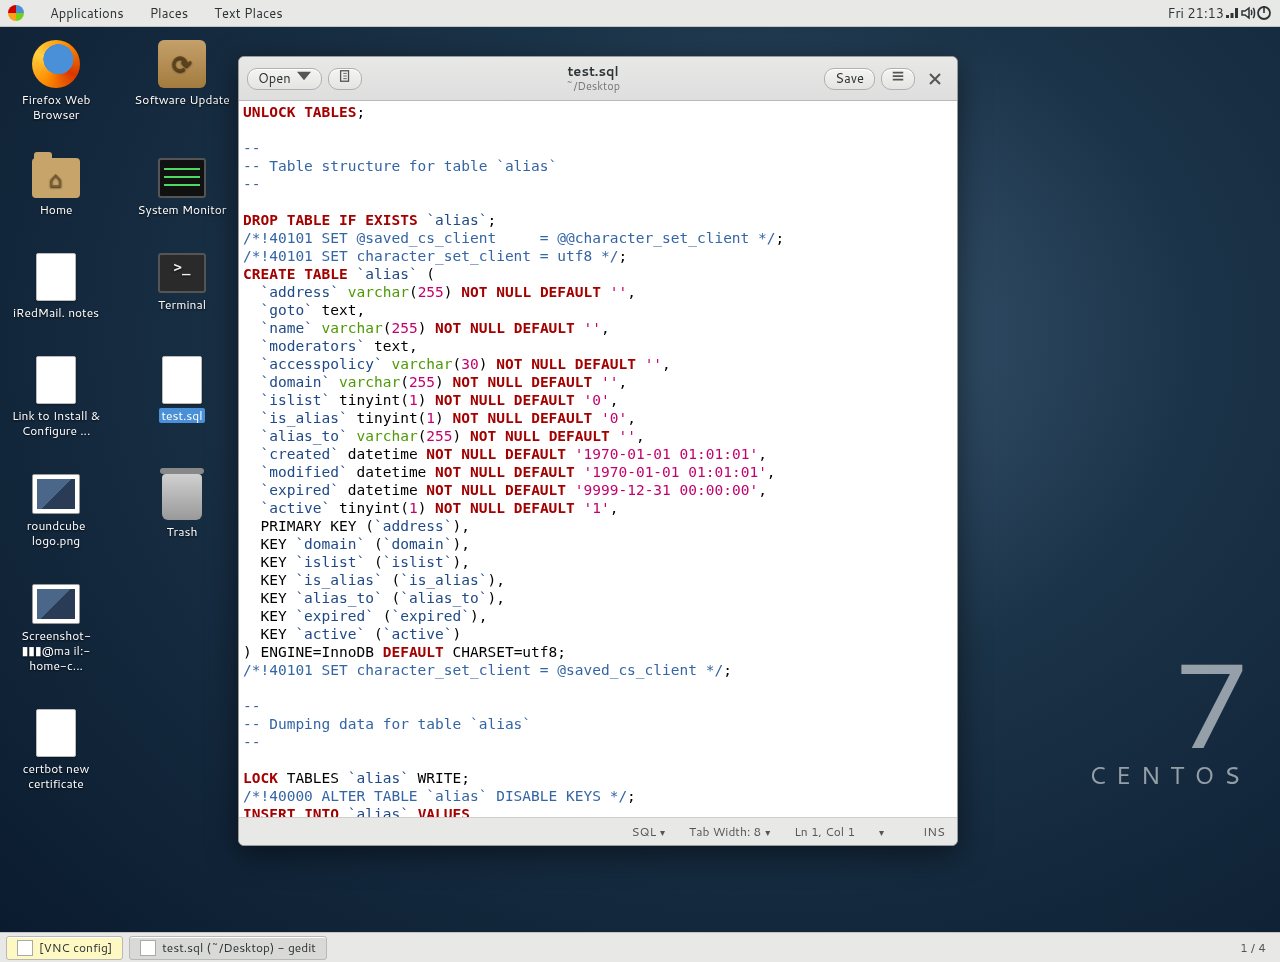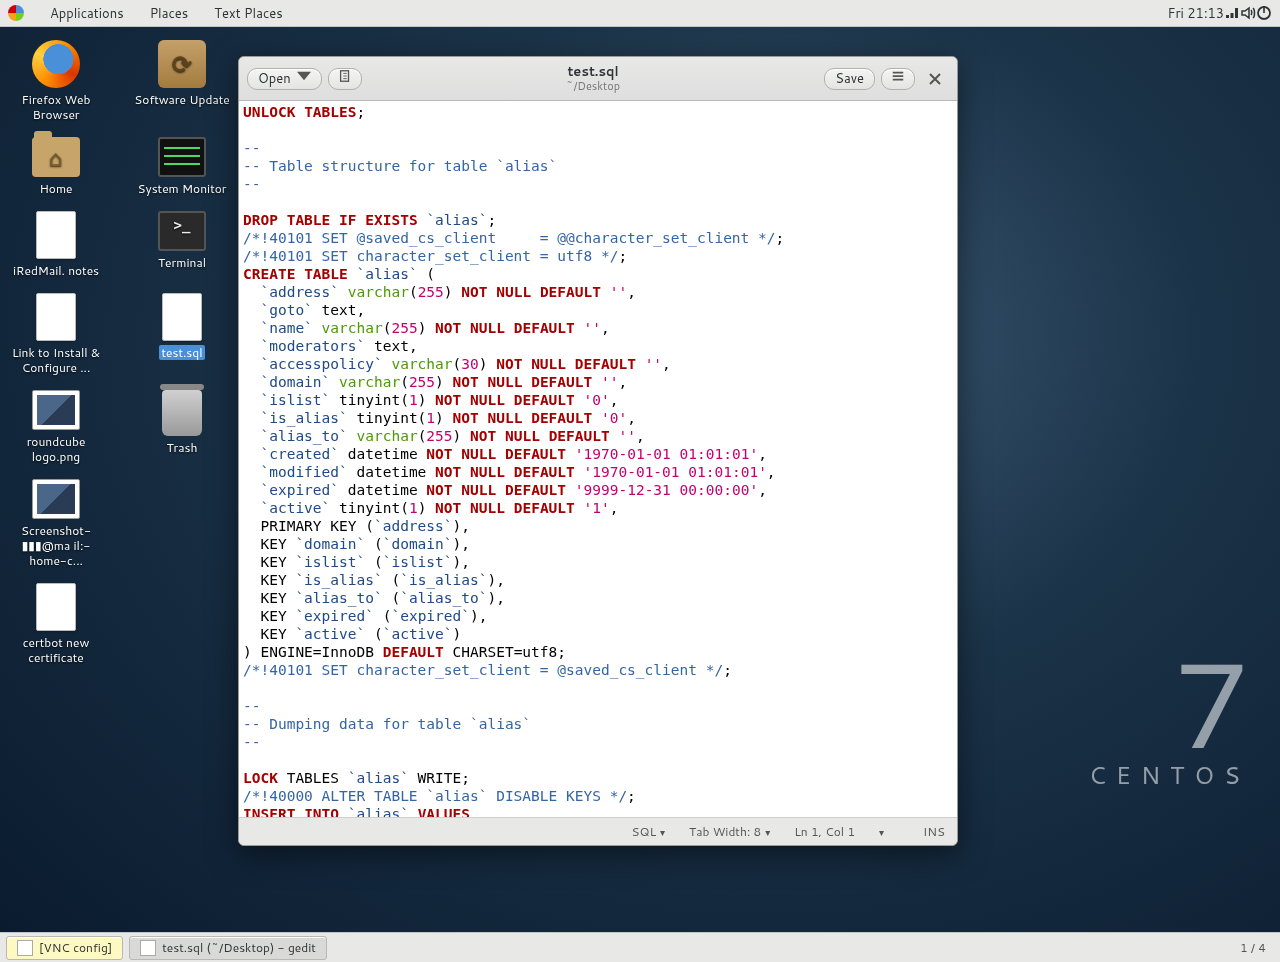--- a/index.html
+++ b/index.html
@@ -25,21 +25,21 @@
 .top-panel .right { margin-left:auto; display:flex; align-items:center; gap:0; }
 .top-panel .dist-icon { width:16px; height:16px; display:inline-block;
   background: conic-gradient(#4a90d9 0 90deg,#73d216 90deg 180deg,#f9a11b 180deg 270deg,#cc0000 270deg 360deg);
   border-radius:50%; margin-right:4px;}
 .top-panel .menu-item { padding:4px 4px; }
 .sys-icon svg { width:16px; height:16px; fill:#2e3436; display:block; }
 
 
 .desktop-icons {
   position:absolute; top:40px; left:8px;
-  display:flex; flex-direction:column; gap:15px;
+  display:flex; flex-direction:column; gap:36px;
 }
 .icon-col { display:flex; gap:30px; }
 .dicon { width:96px; display:flex; flex-direction:column; align-items:center; gap:4px;
   color:#fff; text-align:center; font-size:12px; text-shadow:0 1px 2px rgba(0,0,0,.8);}
 .dicon .glyph { width:48px; height:48px; display:flex; align-items:center; justify-content:center; }
 .dicon .label { line-height:1.25; max-width:96px; word-wrap:break-word; }
 .dicon.selected .label { background:#4a90d9; padding:0 3px; border-radius:2px; text-shadow:none; }
 
 .glyph.folder { background:#c7a469; border-radius:4px; width:48px; height:40px; position:relative;}
 .glyph.folder::before { content:""; position:absolute; top:-6px; left:2px; width:18px; height:8px; background:#c7a469; border-radius:3px 3px 0 0;}

